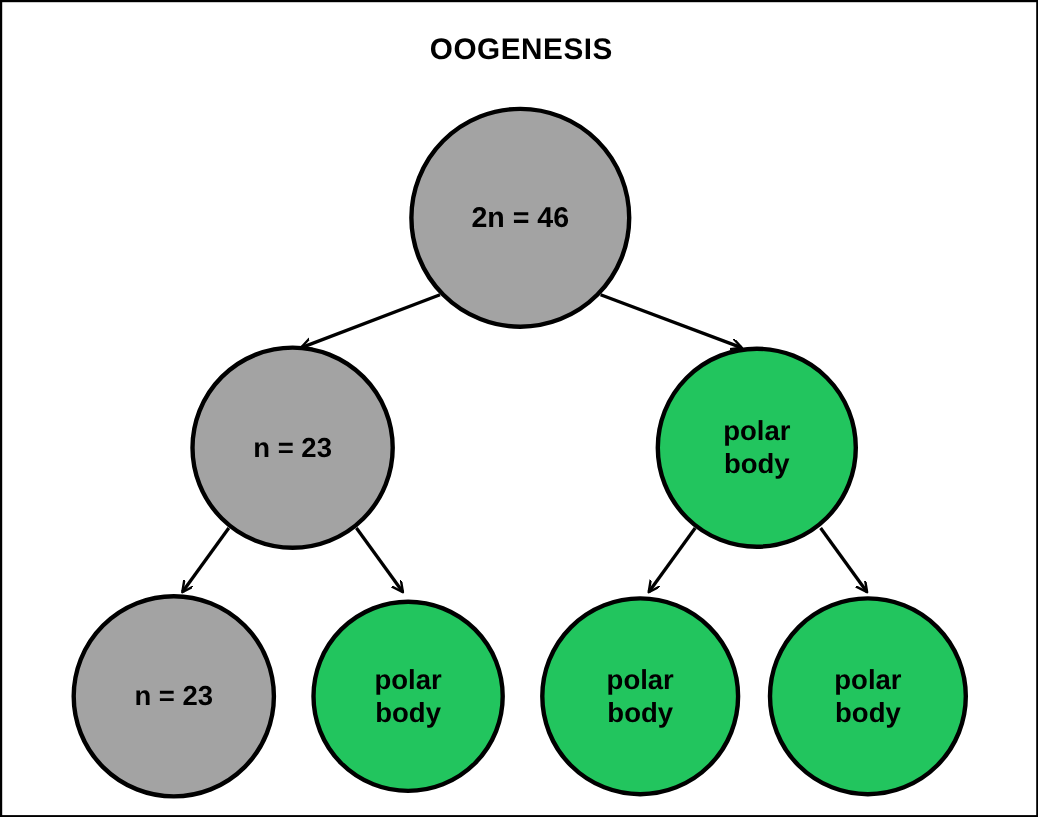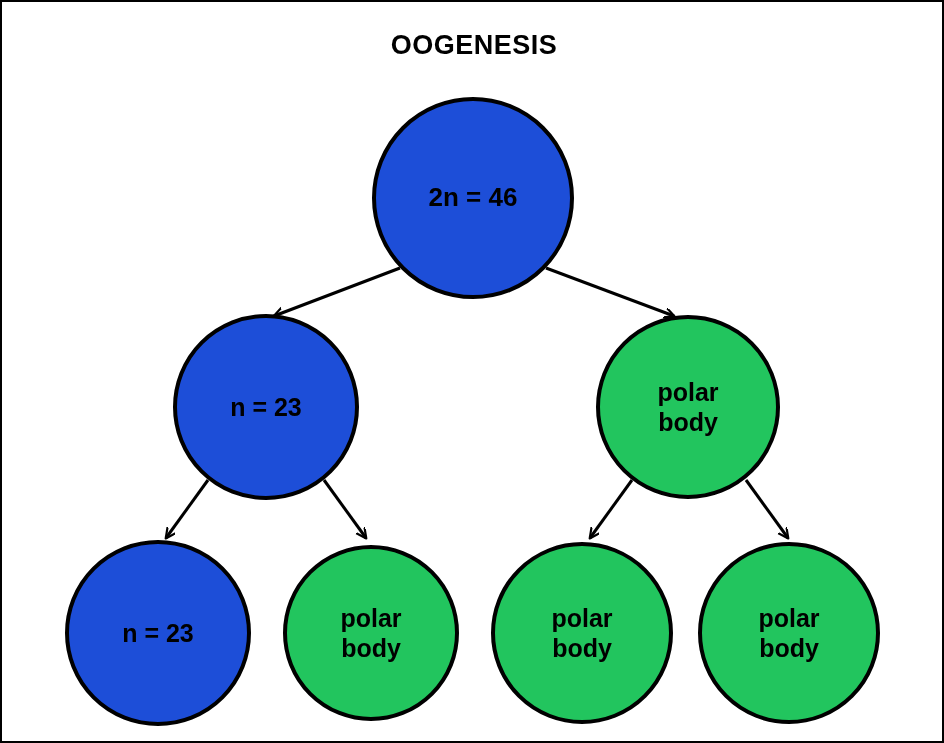--- a/index.html
+++ b/index.html
@@ -51,21 +51,21 @@
     text-align: center;
   }
   .cell .cell-label {
     font-size: 25px;
     font-weight: bold;
     color: #000000;
     line-height: 1.22;
     white-space: pre-line;
     padding: 0 6px;
   }
-  .cell.white { background: #1d4ed8; }
+  .cell.white { background: #a3a3a3; }
   .cell.gray  { background: #22c55e; }
   .cell.big .cell-label { font-size: 26px; }
 </style>
 </head>
 <body>
 
 <div id="stage">
 
   <div id="diagram-title">OOGENESIS</div>
 

